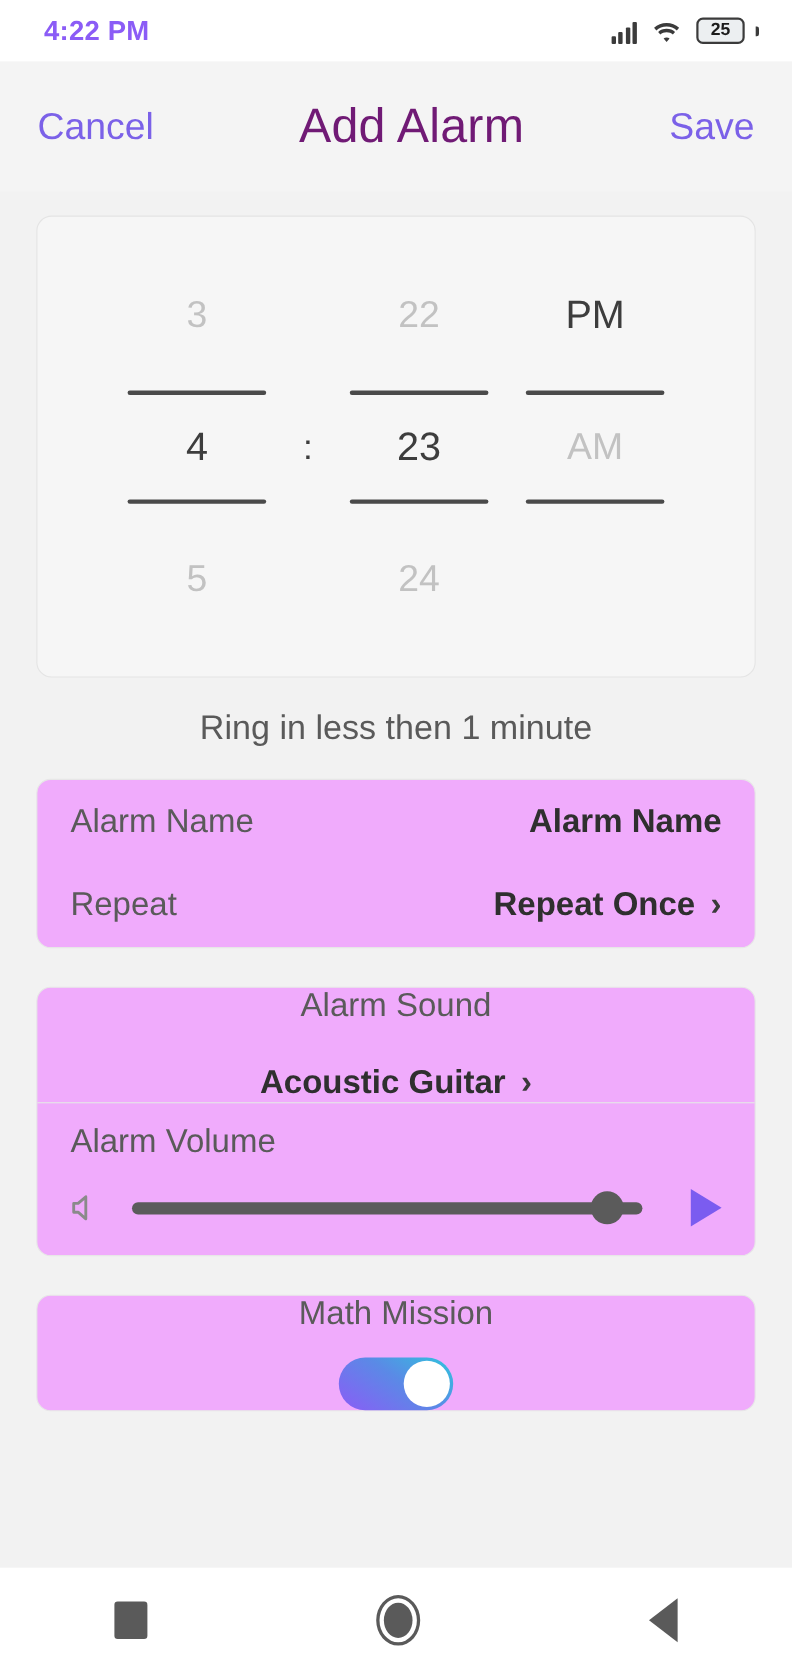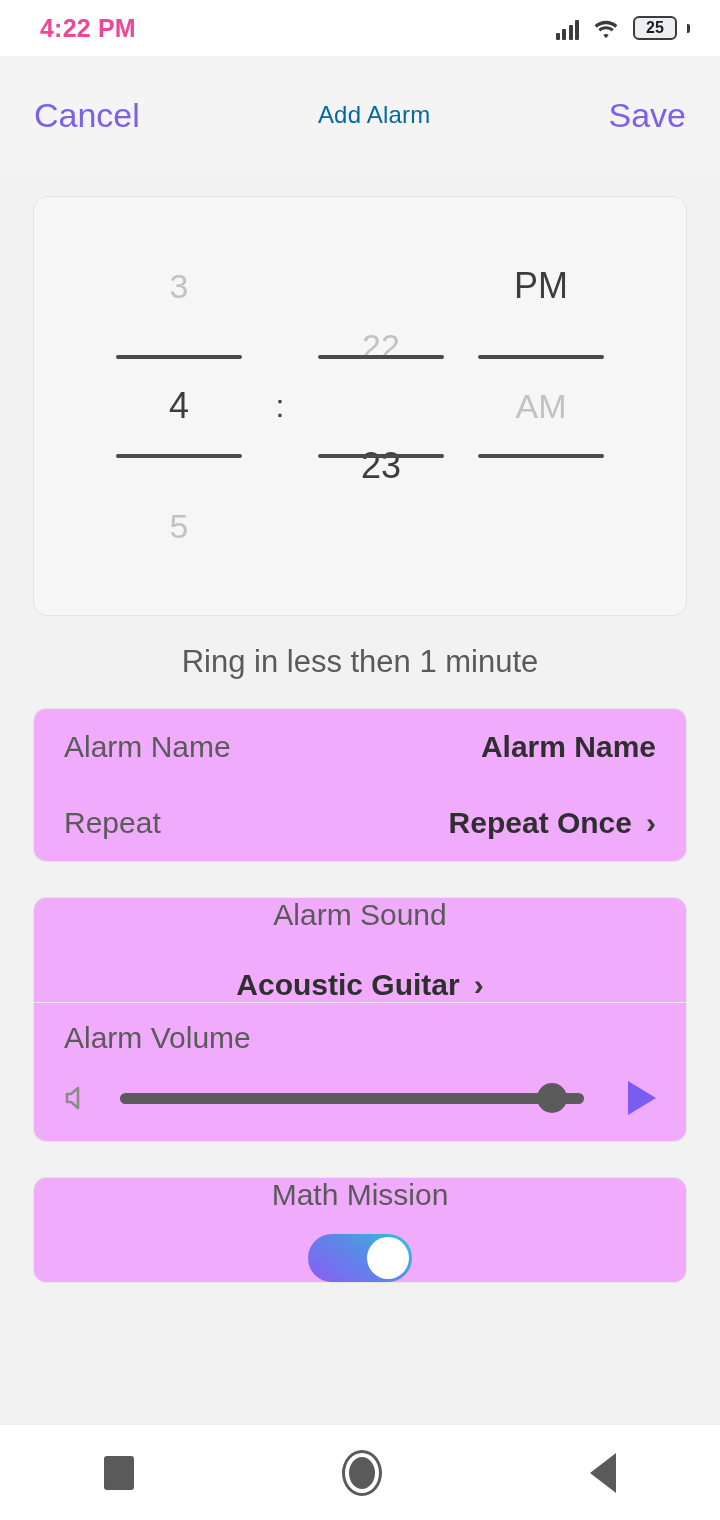--- a/index.html
+++ b/index.html
@@ -15,21 +15,21 @@
     background: #f2f2f2;
     display: flex; flex-direction: column;
   }
 
   
   .statusbar {
     height: 56px; background: #ffffff;
     display: flex; align-items: center; justify-content: space-between;
     padding: 0 30px 0 40px; flex: 0 0 auto;
   }
-  .status-time { font-size: 25px; font-weight: 700; color: #ec4899; letter-spacing: .2px; }
+  .status-time { font-size: 25px; font-weight: 700; color: #8b5cf6; letter-spacing: .2px; }
   .status-icons { display: flex; align-items: flex-end; gap: 14px; }
   .signal { display: flex; align-items: flex-end; gap: 2.5px; height: 22px; }
   .signal i { width: 4px; background: #3b3b3b; border-radius: 1px; display: block; }
   .signal i:nth-child(1) { height: 7px; }
   .signal i:nth-child(2) { height: 11px; }
   .signal i:nth-child(3) { height: 15px; }
   .signal i:nth-child(4) { height: 20px; }
   .wifi { position: relative; width: 26px; height: 22px; }
   .wifi svg { position: absolute; left: 0; bottom: 0; }
   .battery {
@@ -46,21 +46,21 @@
   
   .appbar {
     height: 118px; flex: 0 0 auto;
     display: flex; align-items: center; justify-content: space-between;
     padding: 0 32px; background: #f4f4f4;
   }
   .appbar-btn {
     font-size: 34px; color: #7b61e8; background: none; border: 0;
     font-family: inherit; cursor: pointer; padding: 4px 2px;
   }
-  .appbar-title { font-size: 24px; color: #0369a1; letter-spacing: .2px; }
+  .appbar-title { font-size: 44px; color: #701a75; letter-spacing: .2px; }
 
   
   .picker-card {
     margin: 22px 33px 0 33px;
     height: 420px;
     background: #f6f6f6;
     border: 1px solid #e4e4e4;
     border-radius: 14px;
     position: relative;
     flex: 0 0 auto;
@@ -211,20 +211,21 @@
         <div class="p-item">3</div>
         <div class="p-item sel">4</div>
         <div class="p-item">5</div>
         <div class="p-line top"></div>
         <div class="p-line bot"></div>
       </div>
       <div class="p-colon">:</div>
       <div class="p-col">
         <div class="p-item">22</div>
         <div class="p-item sel">23</div>
+        <div class="p-item">24</div>
         <div class="p-line top"></div>
         <div class="p-line bot"></div>
       </div>
       <div class="p-col">
         <div class="p-item sel">PM</div>
         <div class="p-item">AM</div>
         <div class="p-item"></div>
         <div class="p-line top"></div>
         <div class="p-line bot"></div>
       </div>

